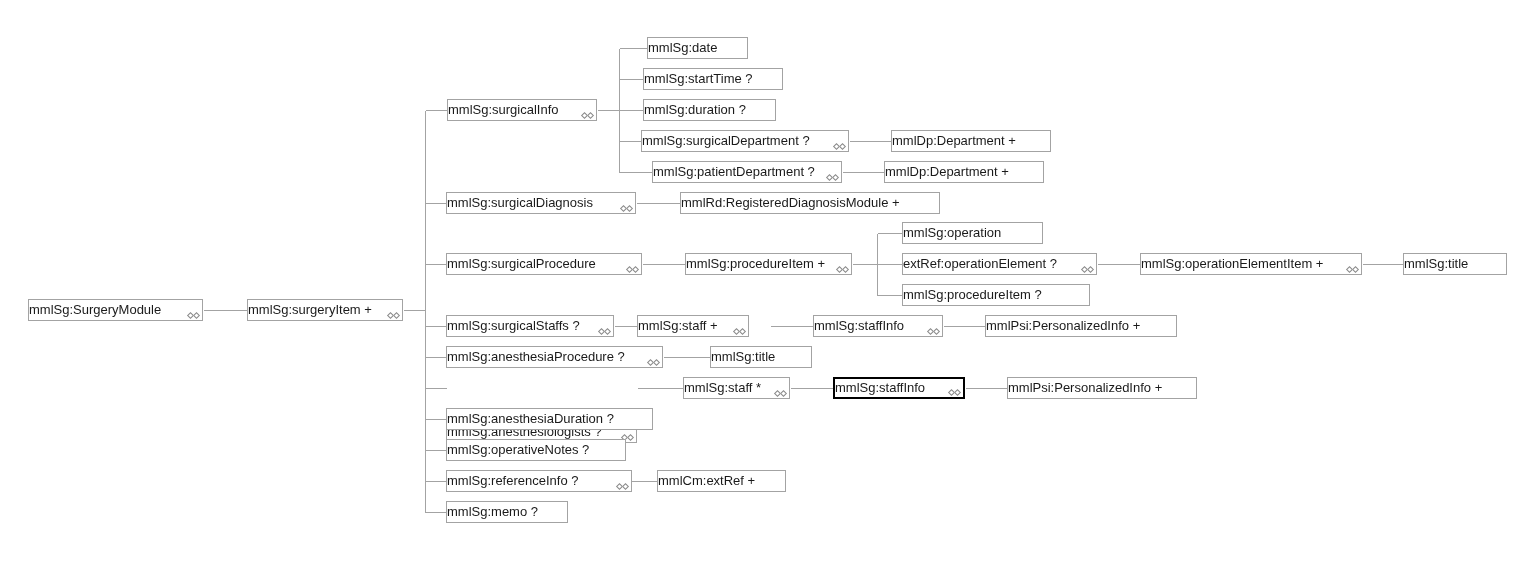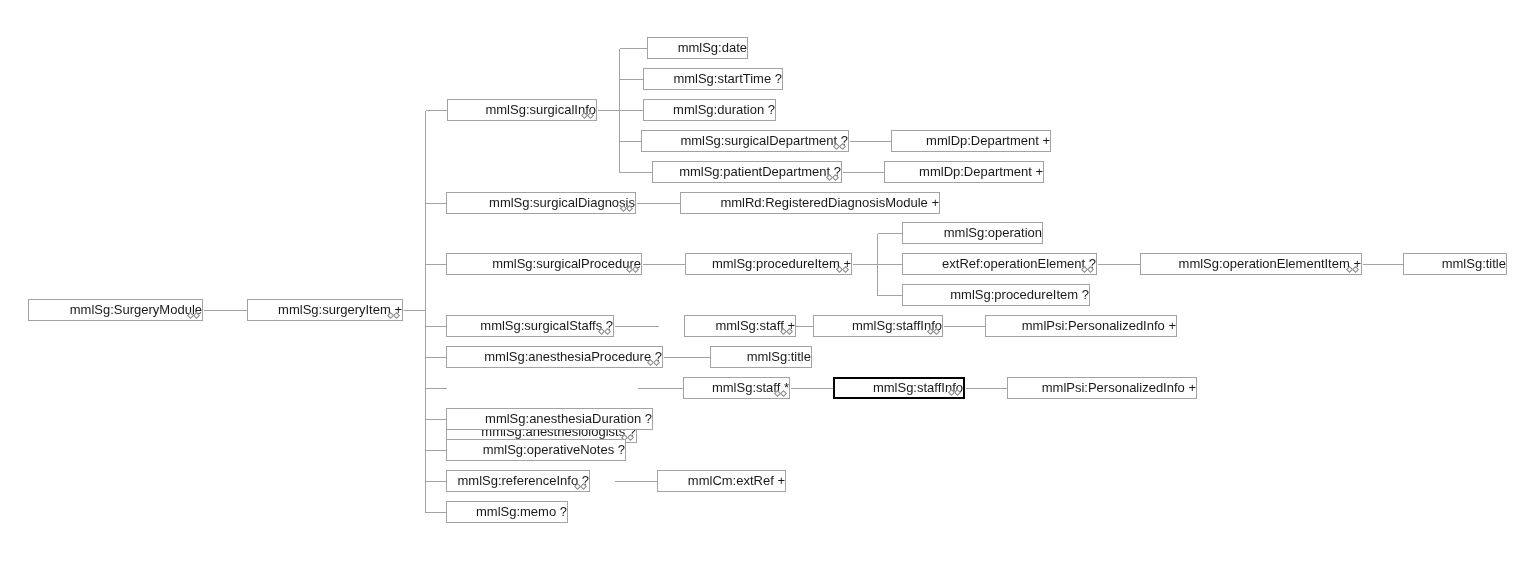--- a/index.html
+++ b/index.html
@@ -13,21 +13,21 @@
   #edges{position:absolute;left:0;top:0;}
   .node{
     position:absolute;
     box-sizing:border-box;
     height:22px;
     background:#ffffff;
     border:1px solid #a3a3a3;
     color:#1a1a1a;
     font-size:13px;
     line-height:20px;
-    text-align:right;
+    text-align:left;
     white-space:nowrap;
     cursor:default;
   }
   .node.selected{border:2px solid #000000;line-height:18px;}
   .cc-icon{
     position:absolute;right:3px;bottom:2px;
     display:flex;gap:1px;
   }
   .cc-icon i{
     display:block;width:3px;height:3px;
@@ -132,21 +132,21 @@
     <div class="node" style="left: 1140px; top: 253px; width: 222px;"><span>mmlSg:operationElementItem +</span><span class="cc-icon">
         <i></i>
         <i></i>
       </span></div>
     <div class="node" style="left: 1403px; top: 253px; width: 104px;"><span>mmlSg:title</span><span class="attr-icon"></span></div>
     <div class="node" style="left: 902px; top: 284px; width: 188px;"><span>mmlSg:procedureItem ?</span><span class="attr-icon"></span></div>
     <div class="node" style="left: 446px; top: 315px; width: 168px;"><span>mmlSg:surgicalStaffs ?</span><span class="cc-icon">
         <i></i>
         <i></i>
       </span></div>
-    <div class="node" style="left: 684px; top: 315px; width: 112px;"><span>mmlSg:staff +</span><span class="cc-icon">
+    <div class="node" style="left: 637px; top: 315px; width: 112px;"><span>mmlSg:staff +</span><span class="cc-icon">
         <i></i>
         <i></i>
       </span></div>
     <div class="node" style="left: 813px; top: 315px; width: 130px;"><span>mmlSg:staffInfo</span><span class="cc-icon">
         <i></i>
         <i></i>
       </span></div>
     <div class="node" style="left: 985px; top: 315px; width: 192px;"><span>mmlPsi:PersonalizedInfo +</span></div>
     <div class="node" style="left: 446px; top: 346px; width: 217px;"><span>mmlSg:anesthesiaProcedure ?</span><span class="cc-icon">
         <i></i>
@@ -161,19 +161,19 @@
         <i></i>
         <i></i>
       </span></div>
     <div class="node selected" style="left: 833px; top: 377px; width: 132px;"><span>mmlSg:staffInfo</span><span class="cc-icon">
         <i></i>
         <i></i>
       </span></div>
     <div class="node" style="left: 1007px; top: 377px; width: 190px;"><span>mmlPsi:PersonalizedInfo +</span></div>
     <div class="node" style="left: 446px; top: 408px; width: 207px;"><span>mmlSg:anesthesiaDuration ?</span><span class="attr-icon"></span></div>
     <div class="node" style="left: 446px; top: 439px; width: 180px;"><span>mmlSg:operativeNotes ?</span><span class="attr-icon"></span></div>
-    <div class="node" style="left: 446px; top: 470px; width: 144px;"><span>mmlSg:referenceInfo ?</span><span class="cc-icon">
+    <div class="node" style="left: 446px; top: 470px; width: 186px;"><span>mmlSg:referenceInfo ?</span><span class="cc-icon">
         <i></i>
         <i></i>
       </span></div>
     <div class="node" style="left: 657px; top: 470px; width: 129px;"><span>mmlCm:extRef +</span></div>
     <div class="node" style="left: 446px; top: 501px; width: 122px;"><span>mmlSg:memo ?</span><span class="attr-icon"></span></div>
   </div>
 
 </body></html>

